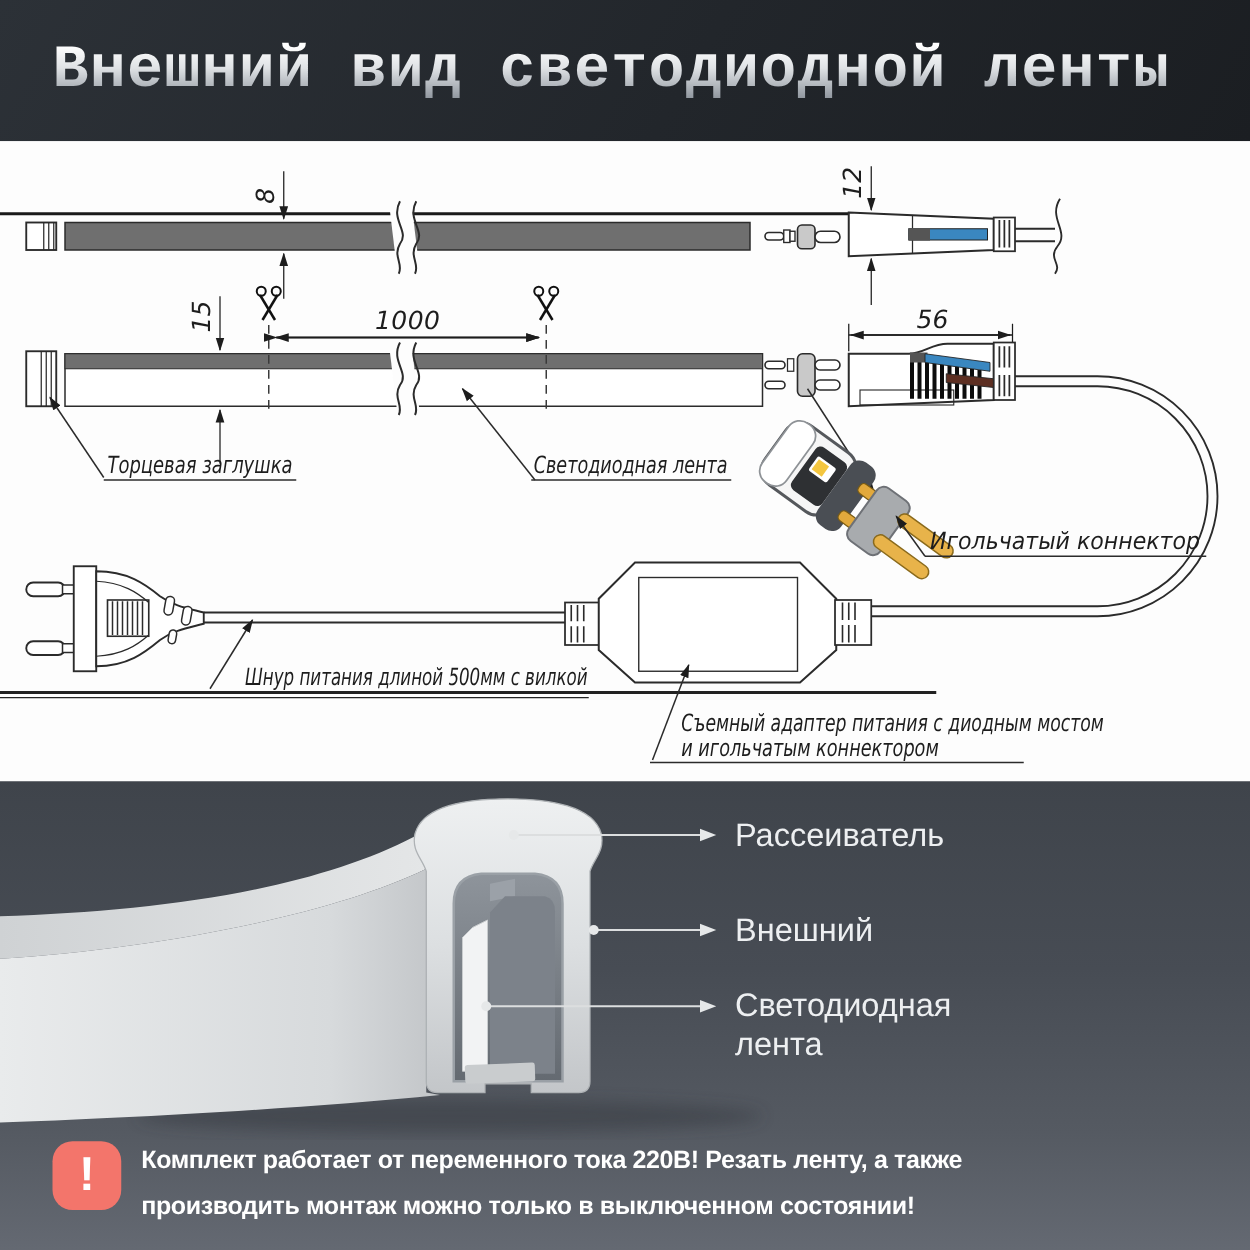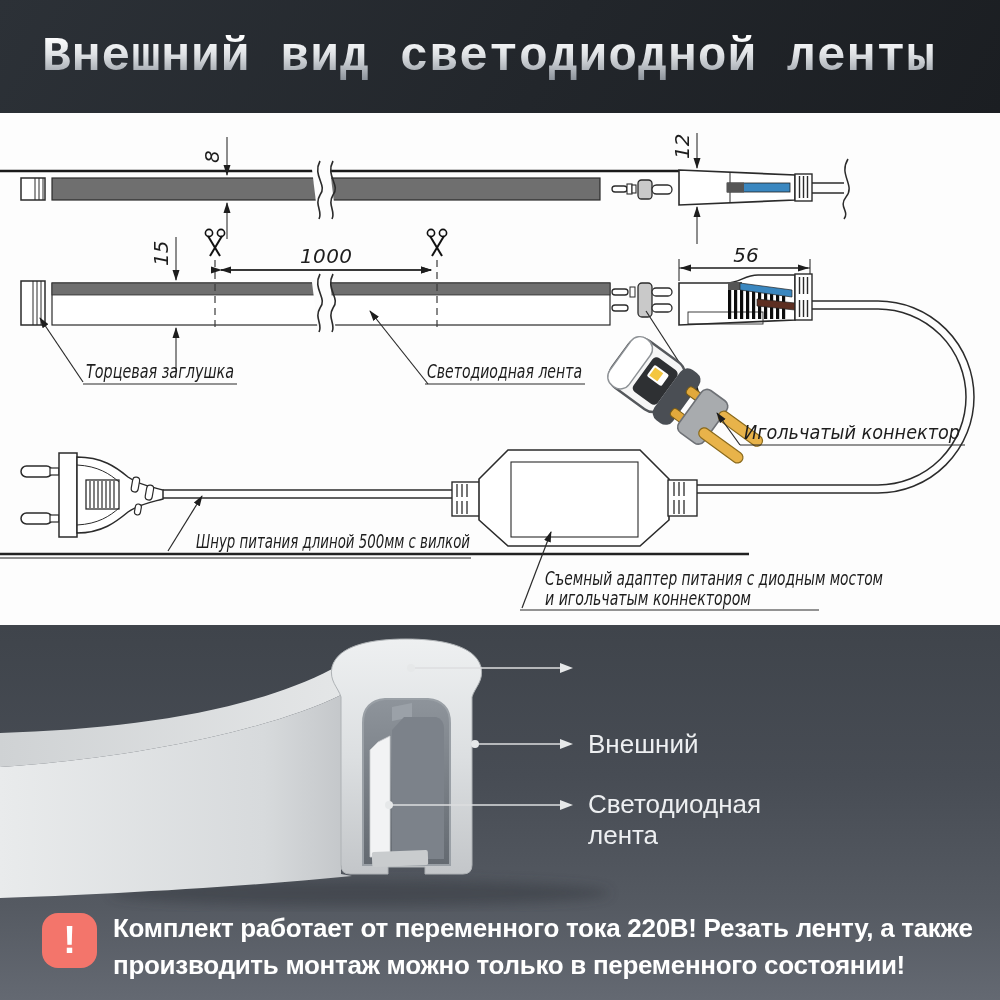--- a/index.html
+++ b/index.html
@@ -11,21 +11,21 @@
     -webkit-background-clip:text;background-clip:text;color:transparent;font-family:Liberation Mono, monospace;}
   .drawing{height:512px;background:#fdfdfd;}
   .drawing svg{display:block;}
   .photo{height:375px;position:relative;
     background:linear-gradient(180deg,#3f444b 0%,#474c54 40%,#555a62 75%,#646972 100%);}
   .photo svg{position:absolute;left:0;top:0;}
   .xlabel{position:absolute;color:#edeff1;font-size:26px;font-weight:500;line-height:31px;}
   .warning{position:absolute;left:42px;top:288px;display:flex;gap:16px;align-items:flex-start;}
   .warn-icon{width:55px;height:55px;border-radius:16px;display:flex;align-items:center;
     justify-content:center;color:#fff;font-size:38px;font-weight:bold;flex:0 0 auto;}
-  .warn-text{color:#ffffff;font-size:26px;font-weight:bold;line-height:37px;
+  .warn-text{color:#ffffff;font-size:20px;font-weight:bold;line-height:37px;
     letter-spacing:-0.3px;white-space:nowrap;margin-top:-3px;}
   .dim{font-family:"DejaVu Sans",sans-serif;font-style:italic;font-size:20px;fill:#1d1d1d;}
   .dlabel{font-family:"DejaVu Sans",sans-serif;font-style:italic;font-size:19px;fill:#1d1d1d;}
 </style>
 </head>
 <body>
 
 <div class="header">
   <h1>Внешний вид светодиодной ленты</h1>
 </div>
@@ -318,23 +318,24 @@
   <g fill="#e6e8e9">
     <circle cx="411" cy="43" r="4"></circle>
         <circle cx="475" cy="119" r="4"></circle>
         <circle cx="389" cy="180" r="4"></circle>
     <polygon points="560,38 573,43 560,48"></polygon>
     <polygon points="560,114 573,119 560,124"></polygon>
     <polygon points="560,175 573,180 560,185"></polygon>
   </g>
 </svg>
 
+<div class="xlabel" style="left:588px;top:28px;">Рассеиватель</div>
 <div class="xlabel" style="left:588px;top:104px;">Внешний</div>
 <div class="xlabel" style="left:588px;top:164px;width:190px;">Светодиодная лента</div>
 
 <div class="warning">
   <div class="warn-icon" style="background: rgb(243, 117, 107);">!</div>
   <div class="warn-text">
     <div>Комплект работает от переменного тока 220В! Резать ленту, а также</div>
-    <div>производить монтаж можно только в переменного состоянии!</div>
+    <div>производить монтаж можно только в выключенном состоянии!</div>
   </div>
 </div>
 </div>
 
 </body></html>

